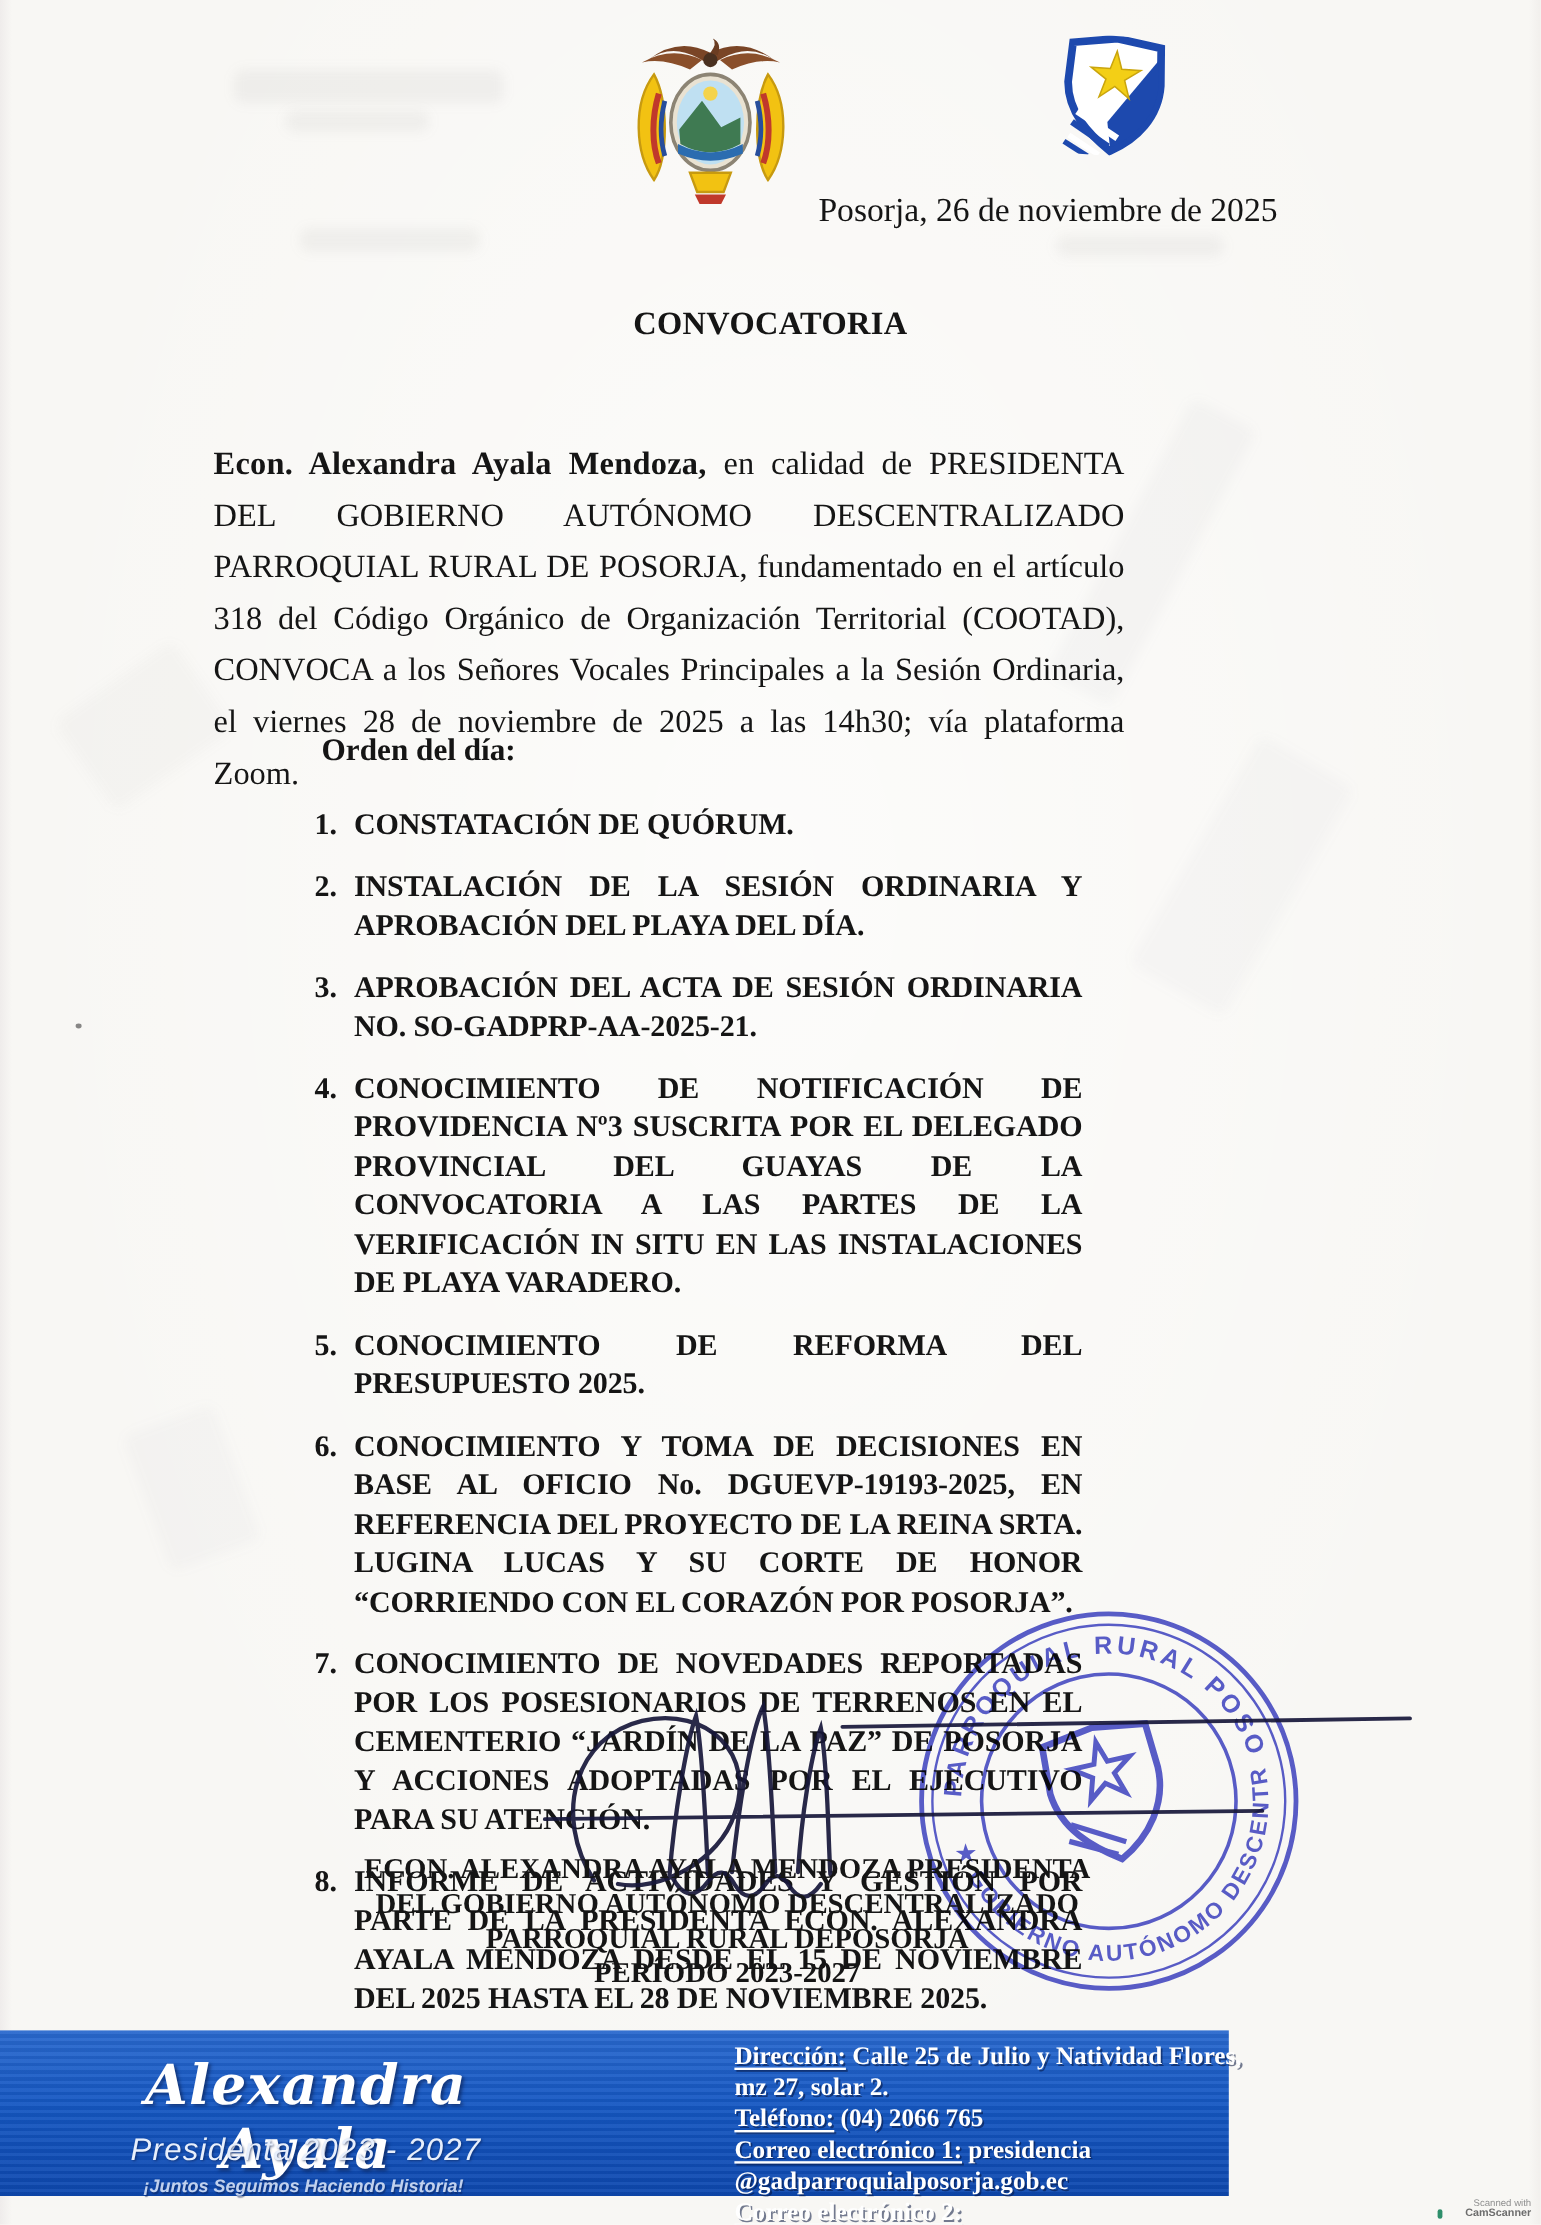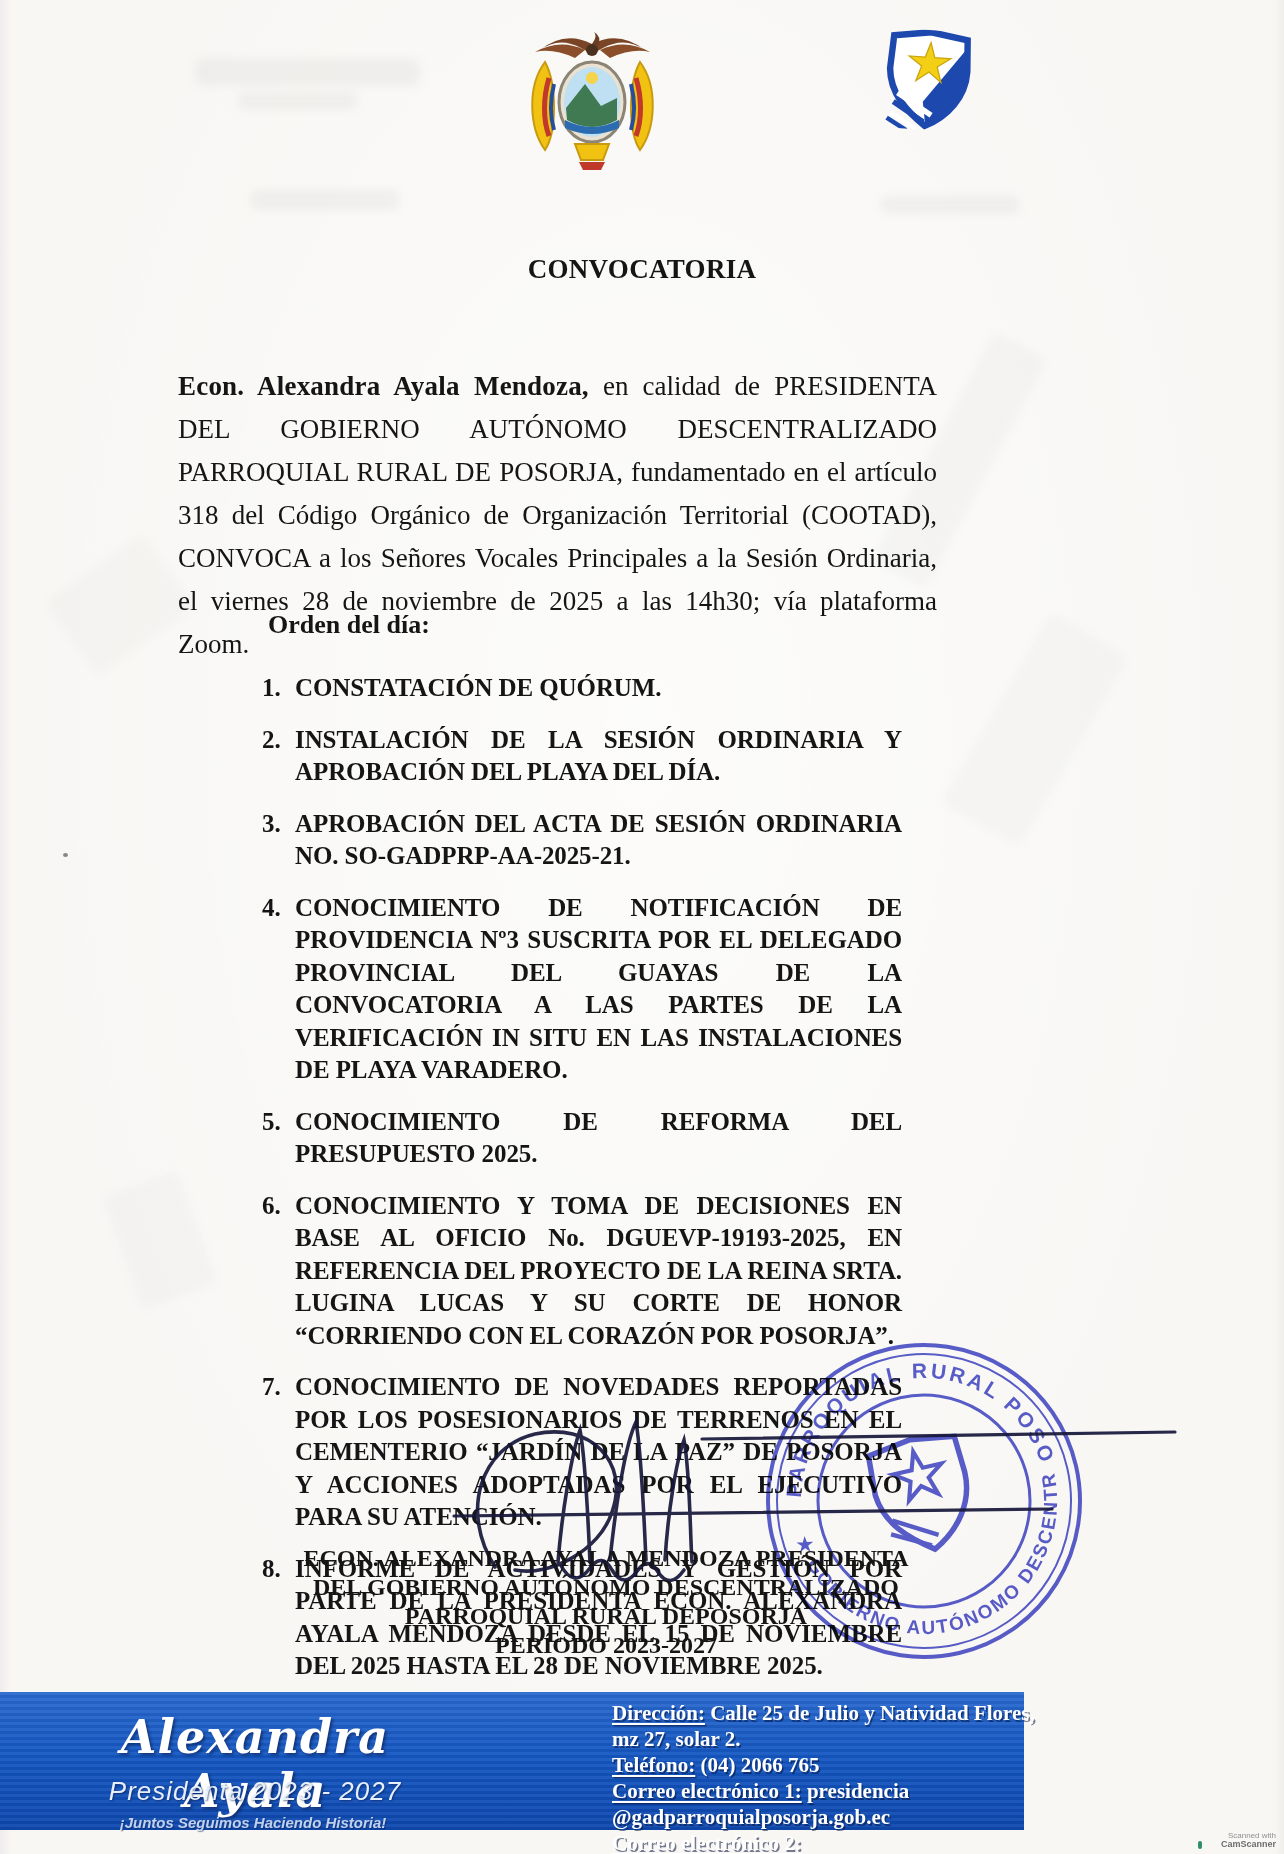--- a/index.html
+++ b/index.html
@@ -121,20 +121,21 @@
       <path d="M10 8 L50 2 L90 8 L92 42 C92 70 74 92 50 104 C30 90 10 72 8 44 Z" fill="#ffffff" stroke="#1d49ae" stroke-width="7"></path>
       <path d="M88 20 L90 42 C90 68 73 90 50 101 L46 78 Z" fill="#1d49ae"></path>
       <polygon points="50,5 61,39 98,39 68,60 79,95 50,73 21,95 32,60 2,39 39,39" transform="translate(27,11) scale(0.47)" fill="#f3cf16" stroke="#caa50d" stroke-width="3"></polygon>
       <path d="M18 70 L56 92" stroke="#ffffff" stroke-width="6"></path>
       <path d="M14 80 L48 100" stroke="#1d49ae" stroke-width="6"></path>
       <path d="M12 92 L40 108" stroke="#ffffff" stroke-width="5"></path>
       <path d="M8 98 L30 110" stroke="#1d49ae" stroke-width="5"></path>
     </svg>
   </div>
 
+  <div class="date-line">Posorja, 26 de noviembre de 2025</div>
 
   <div class="title-block">
     <div>CONVOCATORIA</div>
   </div>
 
   <p class="intro"><b>Econ. Alexandra Ayala Mendoza,</b><span> en calidad de PRESIDENTA DEL GOBIERNO AUTÓNOMO DESCENTRALIZADO PARROQUIAL RURAL DE POSORJA, fundamentado en el artículo 318 del Código Orgánico de Organización Territorial (COOTAD), CONVOCA a los Señores Vocales Principales a la Sesión Ordinaria, el viernes 28 de noviembre de 2025 a las 14h30; vía plataforma Zoom.</span></p>
 
   <div class="agenda-heading">Orden del día:</div>
   <div class="agenda">
     <div class="item">

